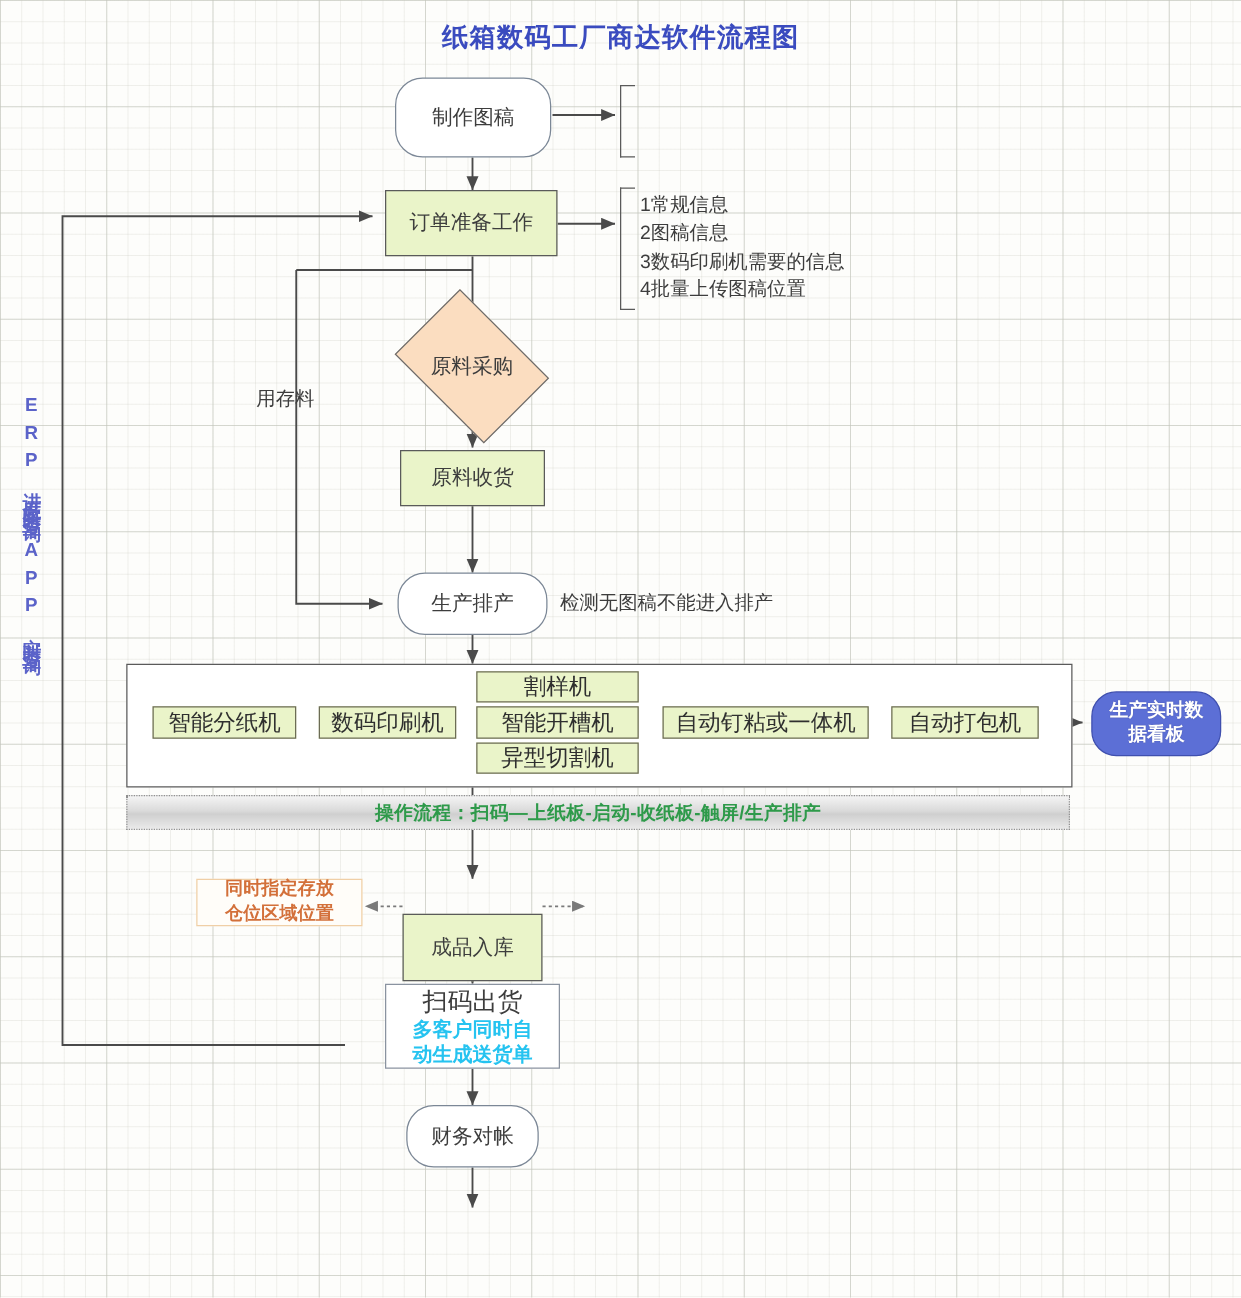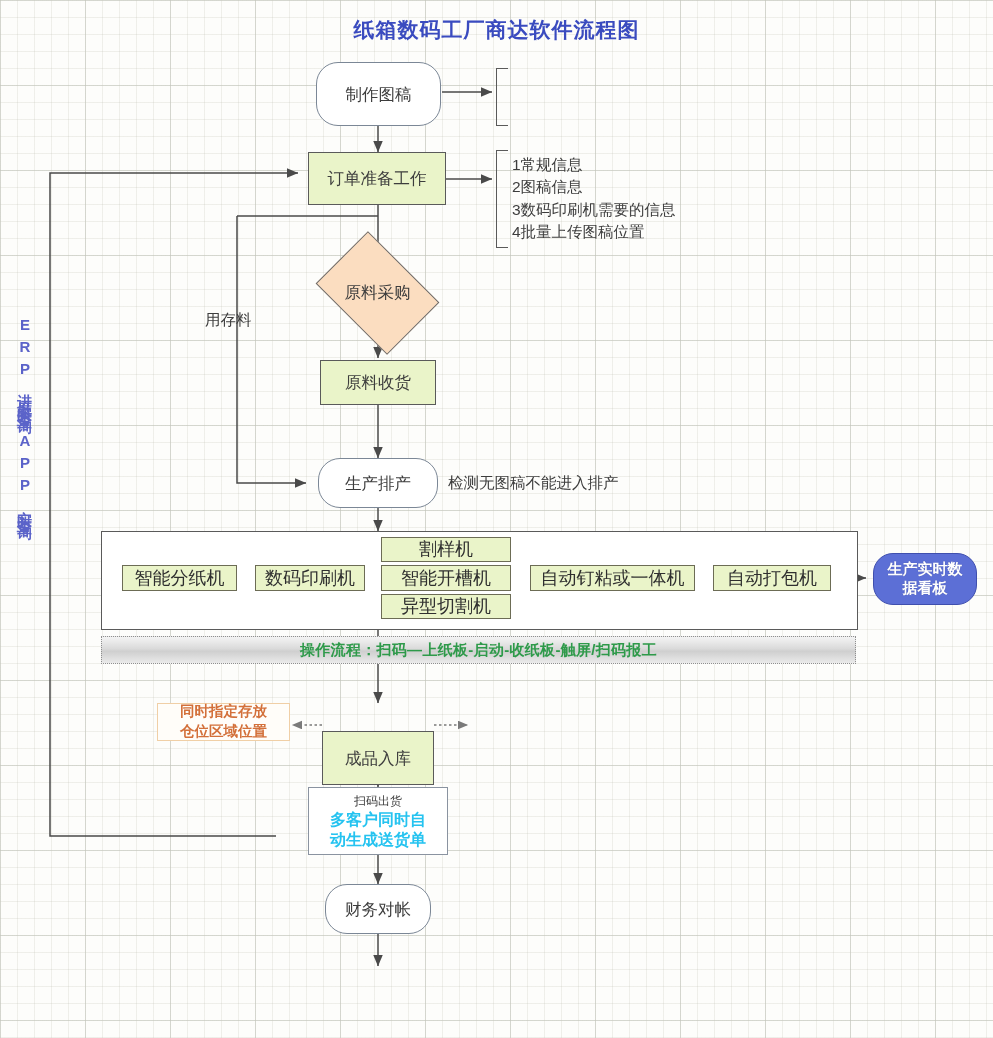--- a/index.html
+++ b/index.html
@@ -94,21 +94,21 @@
     font-size:21px;font-weight:bold;color:#3a4bbf;letter-spacing:1px;
   }
   
   #erp{
     position:absolute;
     writing-mode:vertical-rl;text-orientation:upright;
     font-size:15px;font-weight:bold;color:#5b63c9;
     letter-spacing:5px;line-height:1.1;white-space:nowrap;
   }
   .cyan{color:#25c3f0;font-weight:bold;font-size:16px;line-height:1.2;}
-  .dark{color:#3d3d3d;font-size:12px;}
+  .dark{color:#3d3d3d;font-size:20px;}
   .bracket{position:absolute;border:1.4px solid #5a5a5a;border-right:none;}
 </style>
 </head>
 <body>
 
 <div id="canvas">
 
   <div id="title" style="top:16px;left:0;">纸箱数码工厂商达软件流程图</div>
 
   <div id="erp" style="left:16px;top:316px;">ERP进度实时查询，APP实时查询</div>
@@ -215,21 +215,21 @@
         <span class="txt">自动打包机</span>
       </div>
     </div>
 
   <div class="node blue" style="left:873px;top:553px;width:104px;height:52px;">
     <span class="txt" style="white-space:pre-line;">生产实时数
 据看板</span>
   </div>
 
   <div class="opsbar" style="left:101px;top:636px;width:755px;height:28px;">
-    <span>操作流程：扫码—上纸板-启动-收纸板-触屏/扫码报工</span>
+    <span>操作流程：扫码—上纸板-启动-收纸板-触屏/生产排产</span>
   </div>
 
   <div class="node green" style="left:322px;top:703px;width:112px;height:54px;margin-top:28px;">
     <span class="txt">成品入库</span>
   </div>
 
   <div class="orangebox" style="left:157px;top:703px;width:133px;height:38px;">
     <span style="white-space:pre-line;">同时指定存放
 仓位区域位置</span>
   </div>

